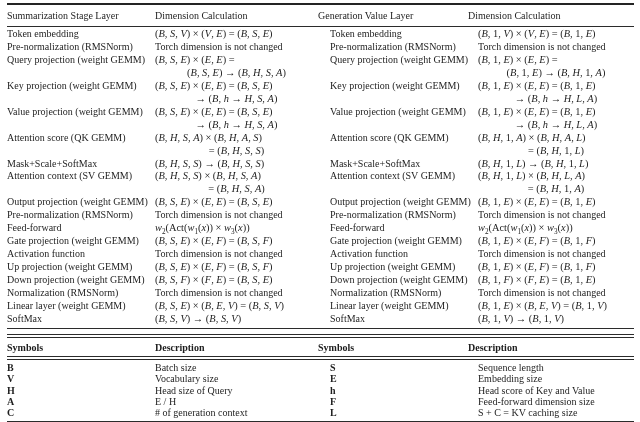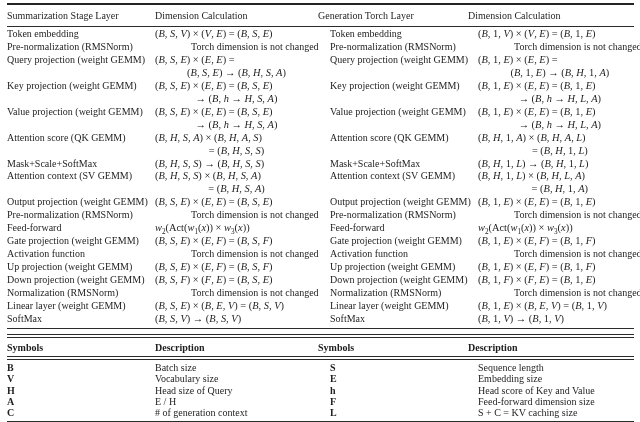--- a/index.html
+++ b/index.html
@@ -16,39 +16,39 @@
   .rule{border-top:1px solid #2b2b2b;height:0;}
   .rule-thick{border-top:2px solid #242424;height:0;}
   .rule-double{height:2px;border-top:1px solid #2b2b2b;border-bottom:1px solid #2b2b2b;}
   .rule-double-b{height:2px;border-top:1px solid #2b2b2b;border-bottom:2px solid #242424;}
   .hdr .cell{font-weight:normal;font-size:10px;line-height:14px;padding:4px 0 3px;}
   #main-rows{padding:1px 0 2px;}
   #main-rows .cell{font-size:10px;line-height:12.95px;}
   .math{font-size:10.4px;}
   .math i{font-style:italic;}
   .math sub{font-size:7.2px;line-height:0;}
-  .plain{font-size:10px;margin-left:36px;}
+  .plain{font-size:10px;}
   .cont{text-align:center;}
   .gap{height:5px;}
   .sym-hdr .cell{font-weight:bold;font-size:10px;line-height:13px;padding:3px 0 2px;}
   #sym-rows{padding:2px 0 3px;}
   #sym-rows .cell{font-size:10px;line-height:11.3px;}
   #sym-rows .sym{font-weight:bold;}
 </style>
 </head>
 <body>
 
 <div class="page">
 
   <section>
     <div class="rule-thick"></div>
     <div class="grid hdr">
       <div class="cell c1">Summarization Stage Layer</div>
       <div class="cell c2">Dimension Calculation</div>
-      <div class="cell c3">Generation Torch Layer</div>
+      <div class="cell c3">Generation Value Layer</div>
       <div class="cell c4">Dimension Calculation</div>
     </div>
     <div class="rule"></div>
     <div class="grid" id="main-rows">
         <div class="cell c1">Token embedding</div>
         <div class="cell c2">
           <div class="math">(<i>B</i>, <i>S</i>, <i>V</i>) × (<i>V</i>, <i>E</i>) = (<i>B</i>, <i>S</i>, <i>E</i>)</div>
         </div>
         <div class="cell c3">Token embedding</div>
         <div class="cell c4">

